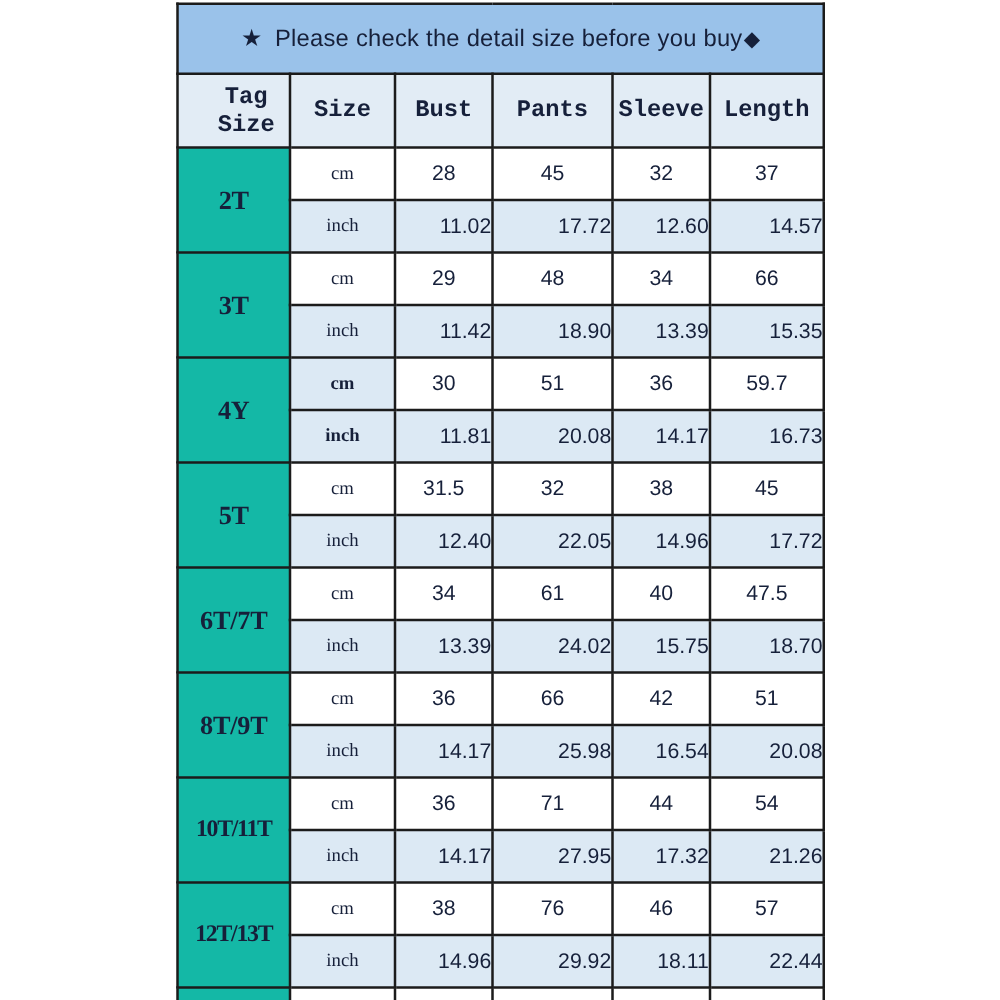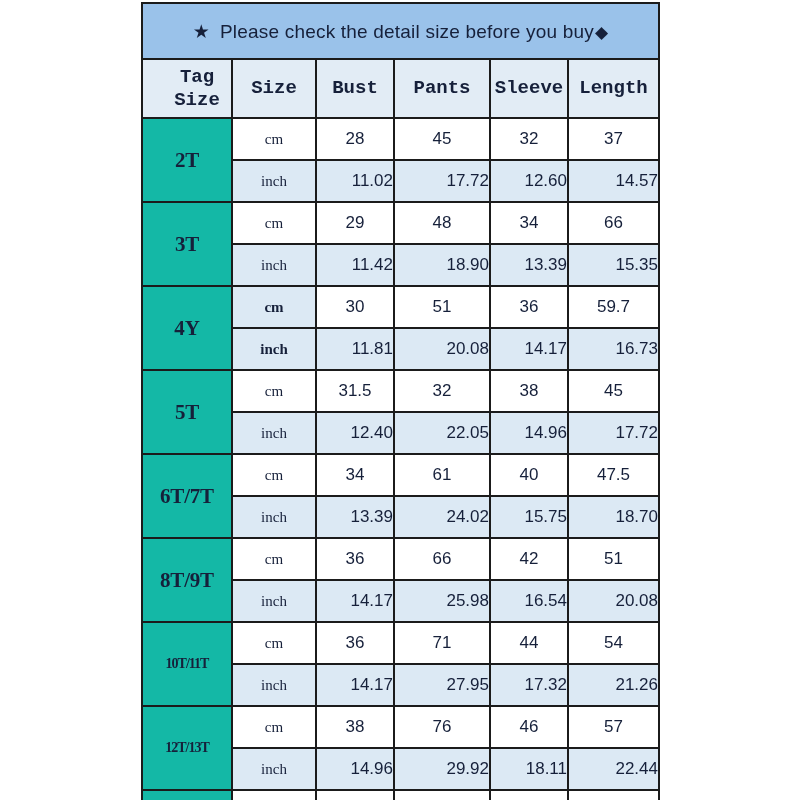--- a/index.html
+++ b/index.html
@@ -66,21 +66,21 @@
 
   
   td.size-cell {
     background: #14b8a6;
     font-family: "Liberation Serif", "DejaVu Serif", serif;
     font-weight: 700;
     font-size: 21px;
     color: #16203a;
     letter-spacing: -0.2px;
   }
-  td.size-cell.narrow { font-size: 14px; letter-spacing: -1px; }
+  td.size-cell.narrow { font-size: 19px; letter-spacing: -1px; }
 
   
   td.unit {
     height: 40px;
     font-family: Liberation Serif, serif;
     font-size: 15px;
     font-weight: 400;
     background: #ffffff;
   }
   td.unit.shaded { background: #dce9f4; }

